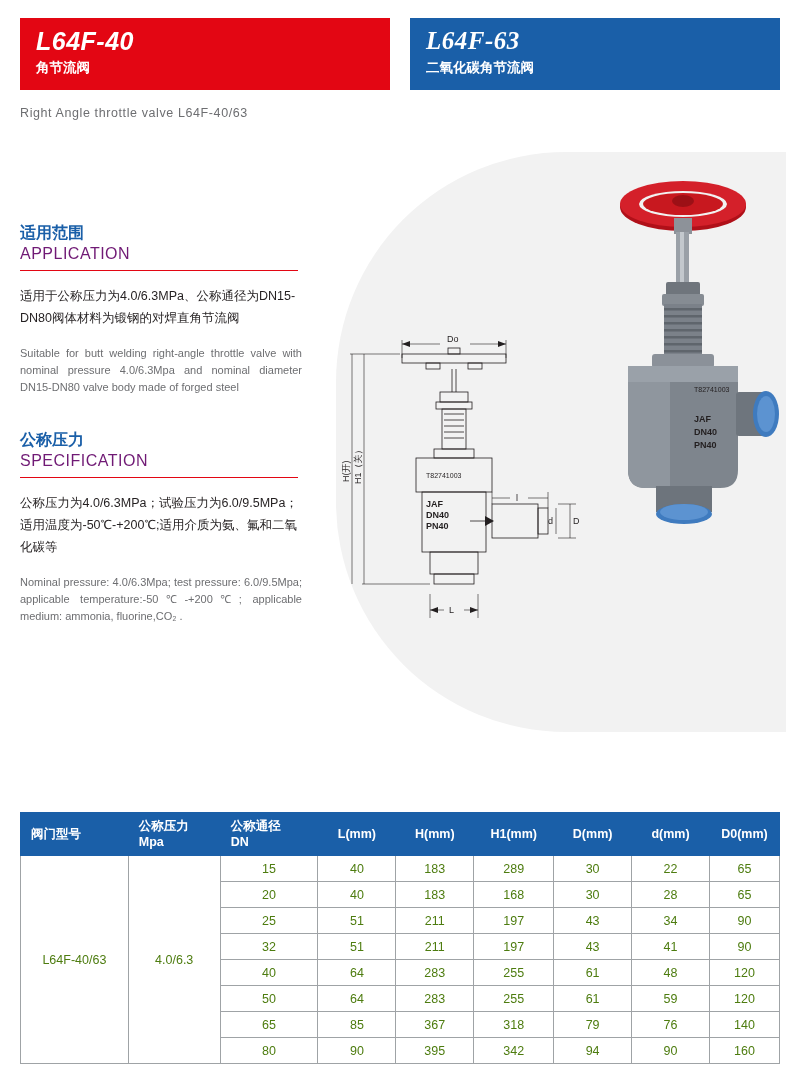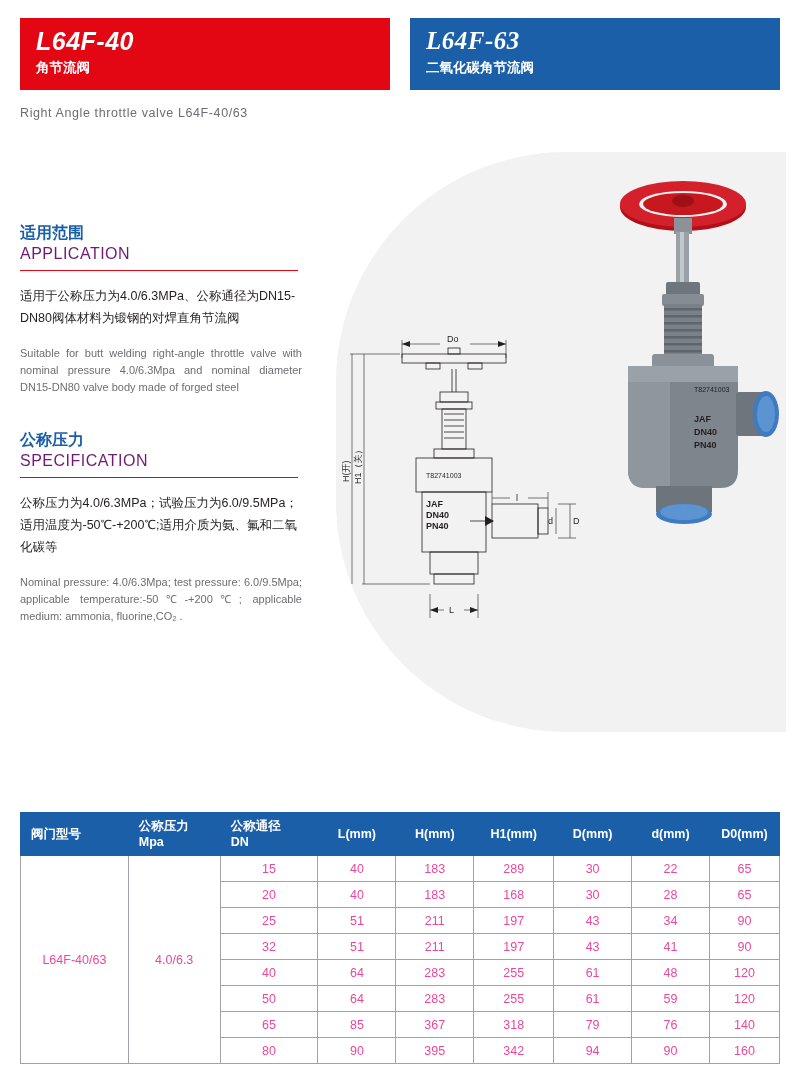--- a/index.html
+++ b/index.html
@@ -63,21 +63,21 @@
   
   .tbl-wrap{position:absolute;left:20px;top:812px;width:684px;}
   table{border-collapse:collapse;width:760px;font-size:12.5px;}
   th{
     background:#1a5fa8;color:#fff;font-weight:bold;
     border:1px solid #1a5fa8;padding:5px 4px;line-height:16px;
   }
   th.lead{text-align:left;padding-left:10px;}
   td{
     border:1px solid #9fa3a6;text-align:center;padding:2px 0;height:21px;
-    color:#ec4899;
+    color:#4d7c0f;
   }
   td.model-cell,td.press-cell{font-size:12.5px;}
   .h-cn{display:block;}
   
   col.c0{width:108px}col.c1{width:92px}col.c2{width:98px}
   col.c3{width:78px}col.c4{width:78px}col.c5{width:80px}
   col.c6{width:78px}col.c7{width:78px}col.c8{width:70px}
 
   
   .lbl{font-family:"Liberation Sans",sans-serif;font-size:9px;fill:#231f20;}

